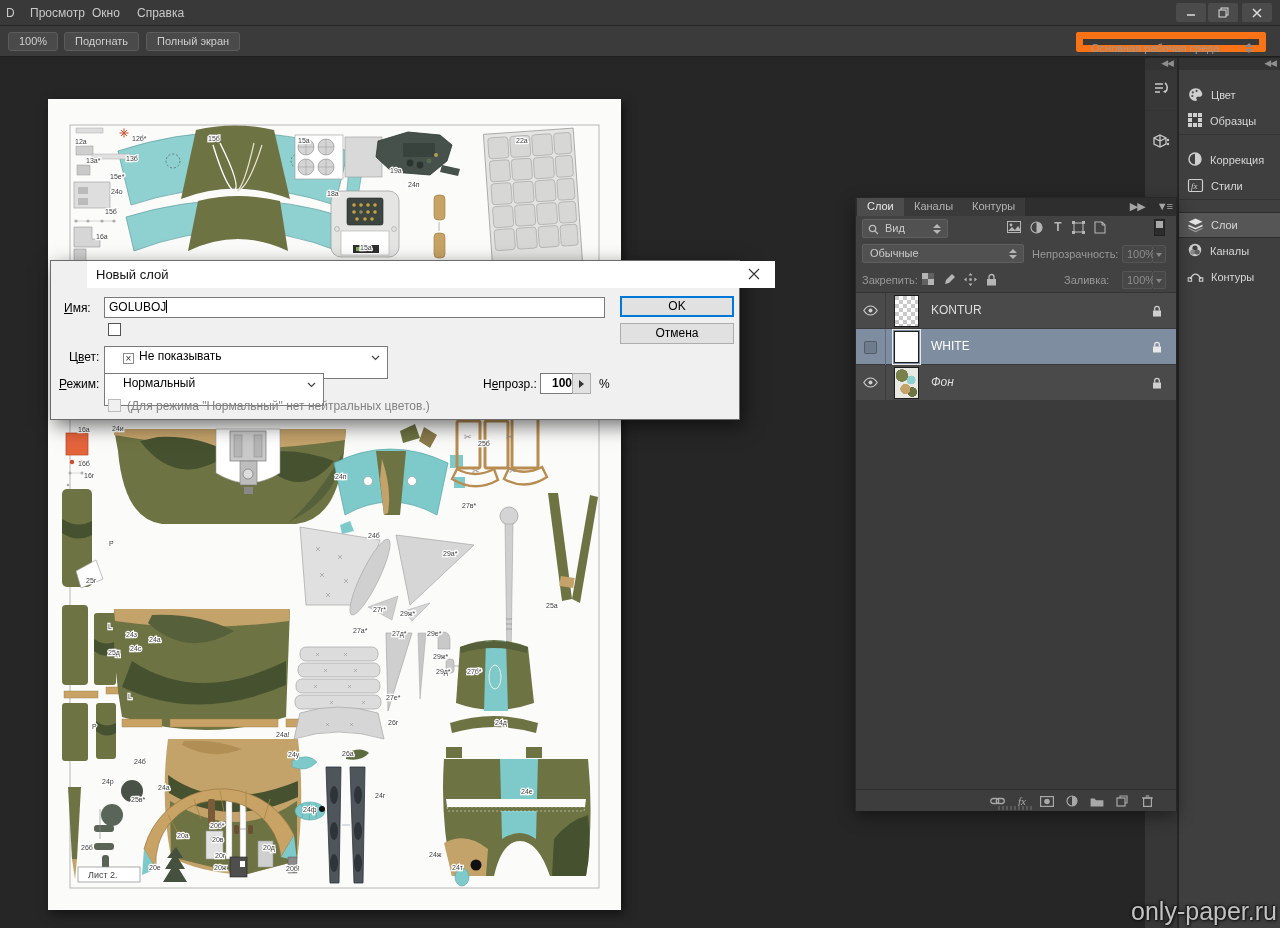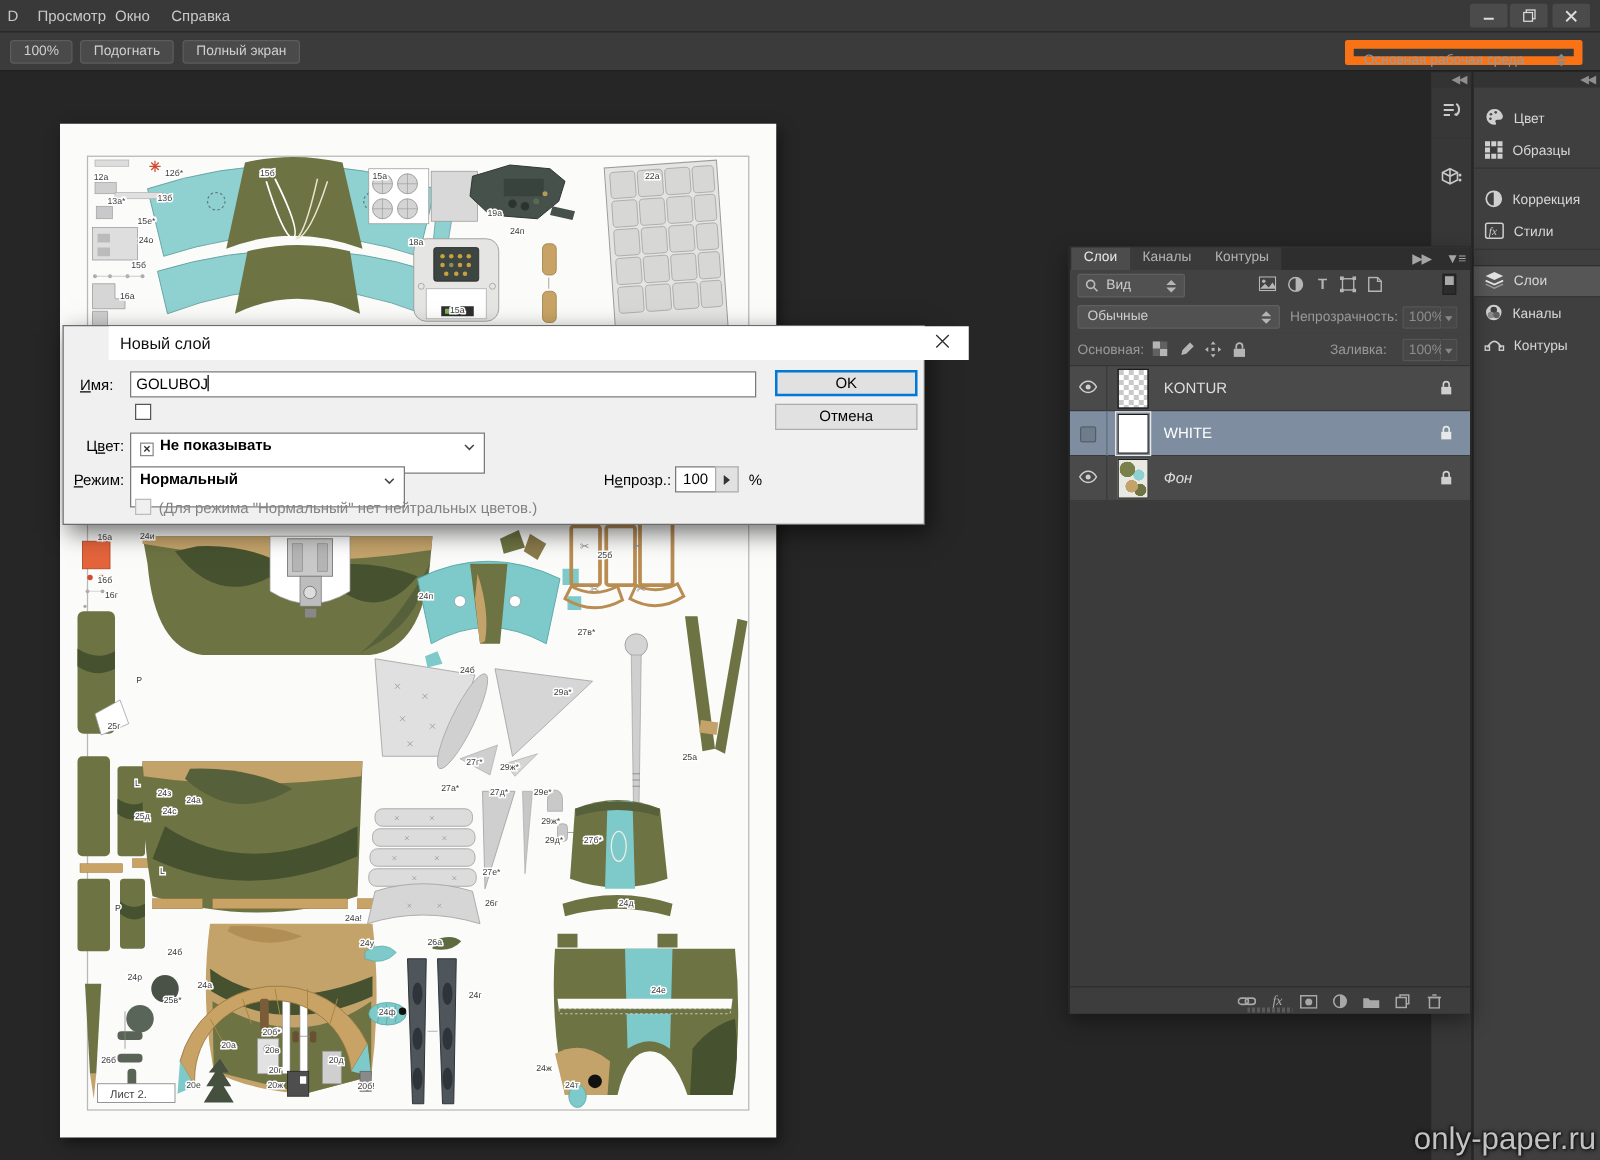--- a/index.html
+++ b/index.html
@@ -35,25 +35,25 @@
   .dlg-close { position:absolute; right:0px; top:0px; width:42px; height:27px; display:flex; align-items:center; justify-content:center; color:#222; font-size:15px; }
   .dlg-label { position:absolute; color:#000; }
   .dlg-label .u { text-decoration:underline; }
   .dlg-input { position:absolute; left:53px; top:36px; width:501px; height:21px; background:#fff; border:1px solid #7a7a7a; font-size:12px; line-height:19px; padding:0 4px; color:#000; }
   .caret { display:inline-block; width:1px; height:13px; background:#000; vertical-align:-2px; }
   .dlg-btn { position:absolute; left:569px; width:114px; height:21px; background:#e1e1e1; text-align:center; line-height:19px; font-size:12px; }
   .btn-default { top:35px; border:2px solid #0078d7; line-height:17px; }
   .btn-normal { top:62px; border:1px solid #adadad; }
   .checkbox { position:absolute; width:13px; height:13px; background:#fff; border:1px solid #555; }
   .checkbox.disabled { border-color:#bcbcbc; background:#f0f0f0; }
-  .dlg-select { position:absolute; height:33px; background:#fff; border:1px solid #7a7a7a; line-height:19px; padding:0 7px;font-weight:bold; }
+  .dlg-select { position:absolute; height:33px; background:#fff; border:1px solid #7a7a7a; line-height:19px; padding:0 18px; }
   .chev { position:absolute; right:7px; top:8px; width:9px; height:5px; }
   .chev svg { display:block; }
   .xbox { display:inline-block; width:11px; height:11px; border:1px solid #8a8a8a; line-height:9px; text-align:center; font-size:10px; color:#333; vertical-align:-2px; margin-right:5px; background:#fff; }
-  .num-box { position:absolute; left:489px; top:112px; width:33px; height:21px; background:#fff; border:1px solid #7a7a7a; text-align:center; line-height:19px; }
+  .num-box { position:absolute; left:489px; top:112px; width:33px; height:21px; background:#fff; border:1px solid #7a7a7a; text-align:right; line-height:19px;font-weight:bold; }
   .spin-btn { position:absolute; left:521px; top:112px; width:19px; height:21px; background:#e1e1e1; border:1px solid #adadad; display:flex; align-items:center; justify-content:center; }
   .spin-btn:before { content:""; border-top:4px solid transparent; border-bottom:4px solid transparent; border-left:5px solid #333; }
   .note-text { color:#838383; }
 
   
   .dock-narrow { position:absolute; left:1145px; top:1px; width:32px; height:870px; background:#373737; }
   .dock-wide { position:absolute; left:1179px; top:1px; width:101px; height:870px; background:#3f3f3f; }
   .dock-head { height:12px; color:#8f8f8f; font-size:9px; text-align:right; padding:0 4px; letter-spacing:-1px; background:#333333; line-height:11px; }
   .dock-item { position:relative; height:26px; display:flex; align-items:center; gap:7px; padding-left:8px; color:#d6d6d6; font-size:11px; }
   .dock-item.active { background:#565656; border-top:1px solid #2e2e2e; border-bottom:1px solid #2e2e2e; }
@@ -649,21 +649,21 @@
       <div class="ps-select" style="left:6px; top:3px; width:162px">
         <span>Обычные</span>
         <span class="split-arrows"></span>
       </div>
       <span class="gray-lab" style="left:176px; top:7px">Непрозрачность:</span>
       <div class="ps-combo" style="left:266px; top:4px; width:31px">100%</div>
       <div class="combo-arrow" style="left:297px; top:4px"></div>
     </div>
 
     <div class="lp-row" style="height:26px; border-bottom:1px solid #333">
-      <span class="gray-lab" style="left:6px; top:7px">Основная:</span>
+      <span class="gray-lab" style="left:6px; top:7px">Закрепить:</span>
       <span class="lock-ico" style="left:64px; top:4px">
           <svg width="12" height="12" viewBox="0 0 12 12">
             <rect x="0" y="0" width="6" height="6" fill="#b5b5b5"></rect>
             <rect x="6" y="6" width="6" height="6" fill="#b5b5b5"></rect>
             <rect x="6" y="0" width="6" height="6" fill="#616161"></rect>
             <rect x="0" y="6" width="6" height="6" fill="#616161"></rect>
           </svg>
         </span>
       <span class="lock-ico" style="left:85px; top:4px">
           <svg width="13" height="13" viewBox="0 0 13 13">

